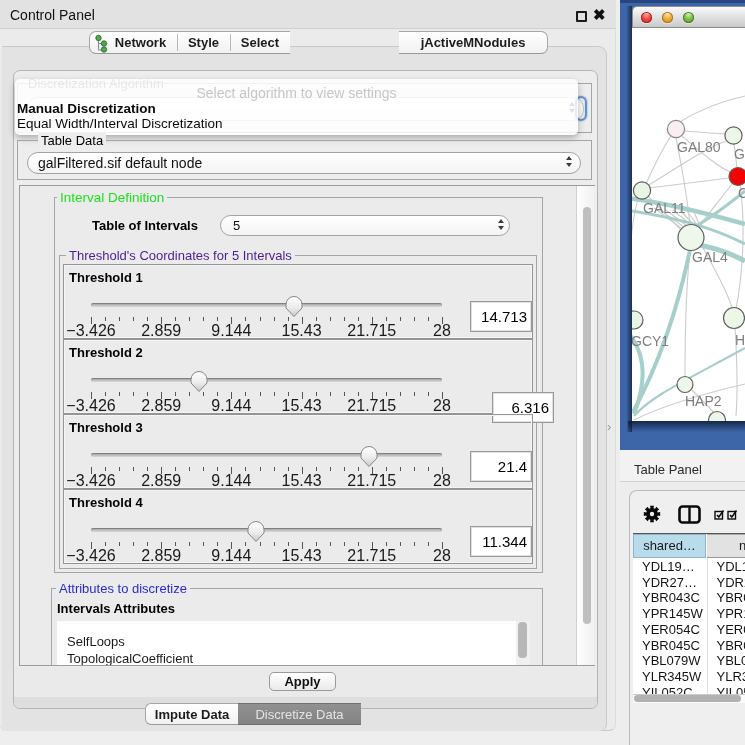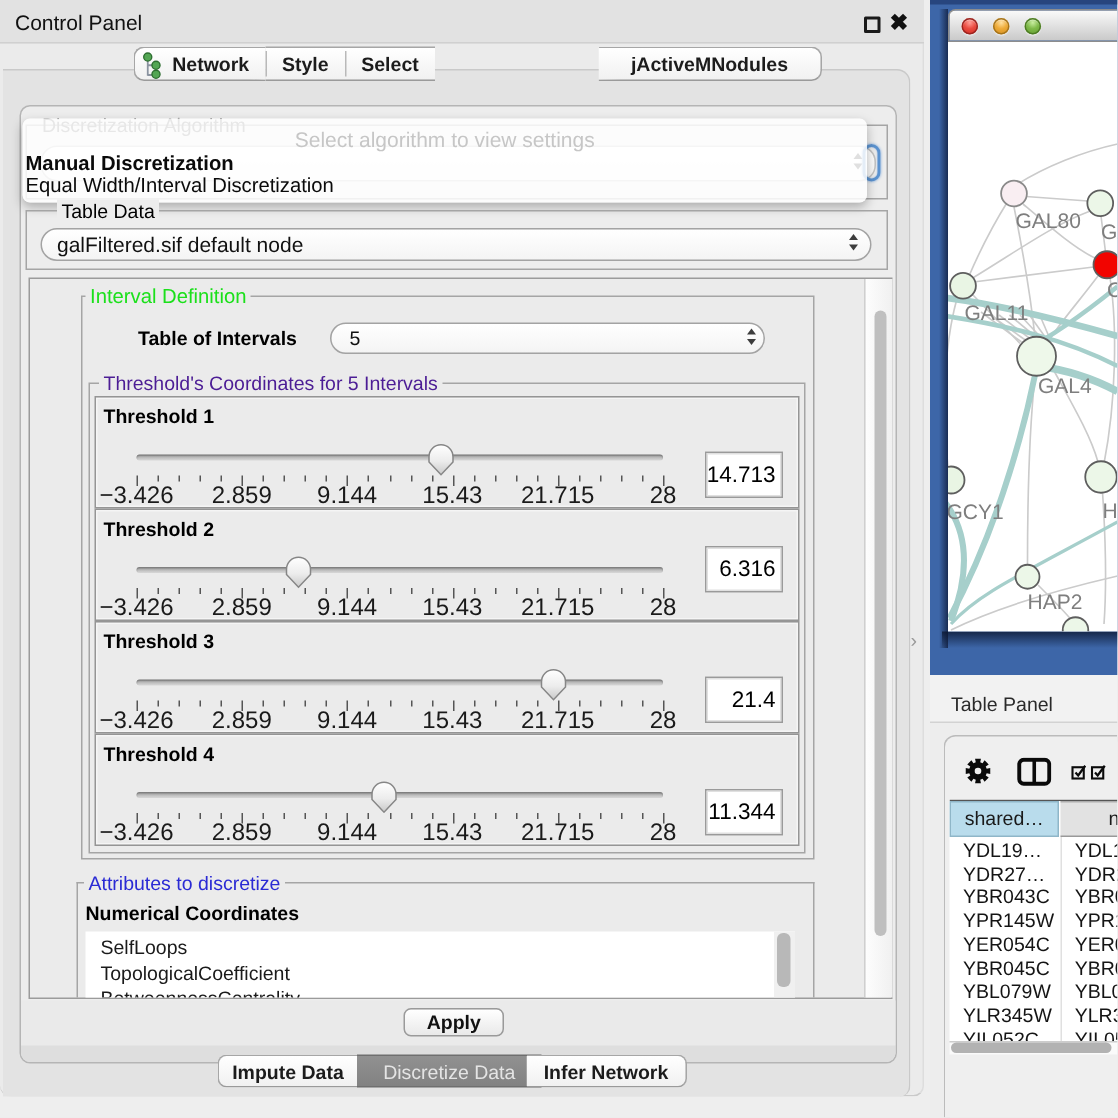--- a/index.html
+++ b/index.html
@@ -10,24 +10,24 @@
   .seg.dark { background:linear-gradient(#919191,#828282); color:#e4e4e4; border-color:#6f6f6f; }
   .combo { position:absolute; background:linear-gradient(#ffffff,#f4f4f4); border:1px solid #a3a3a3; border-radius:11px; font-size:13px; color:#111; }
   .arrows { position:absolute; width:8px; }
   .arrows .up { width:0;height:0;border-left:3.5px solid transparent;border-right:3.5px solid transparent;border-bottom:4.5px solid #3d3d3d; margin-bottom:2.5px;}
   .arrows .dn { width:0;height:0;border-left:3.5px solid transparent;border-right:3.5px solid transparent;border-top:4.5px solid #3d3d3d;}
   .gbox { position:absolute; border:1px solid #a5a5a5; }
   .glabel { position:absolute; font-size:13px; background:transparent; }
   .card { position:absolute; left:63px; width:470px; height:75px; border:1px solid #959595; box-shadow:inset 0 0 0 1px #f5f5f5; }
   .tlabel { position:absolute; font-size:13px; font-weight:bold; color:#000; }
   .track { position:absolute; left:91px; width:351px; height:4px; background:linear-gradient(#9f9f9f,#d9d9d9); border-radius:2px; box-shadow:inset 0 1px 1px rgba(0,0,0,.25); }
-  .vfield { position:absolute; left:470px; width:52px; height:31px; background:#fff; border:1px solid #9a9a9a; box-shadow:inset 0 0 0 1px #e0e0e0; font-size:15px; color:#000; text-align:right; padding-right:4px; line-height:29px; }
+  .vfield { position:absolute; left:470px; width:62px; height:31px; background:#fff; border:1px solid #9a9a9a; box-shadow:inset 0 0 0 1px #e0e0e0; font-size:15px; color:#000; text-align:right; padding-right:4px; line-height:29px; }
   .tick { position:absolute; width:1px; background:#555; }
   .slab { position:absolute; font-size:16px; color:#1a1a1a; width:50px; text-align:center; }
-  .item { position:absolute; font-size:13px; color:#1a1a1a; }
+  .item { position:absolute; font-size:13px; color:#1a1a1a;margin-top:10px; }
 </style>
 </head>
 <body>
 
 <div class="abs" style="left:0;top:0;width:616px;height:731px;background:#ebebeb;border-right:1px solid #dddddd;border-bottom:1px solid #c9c9c9;border-radius:0 0 7px 7px;"></div>
 <div class="abs" style="left:0;top:0;width:616px;height:29px;background:#e2e2e2;border-bottom:1px solid #d0d0d0;"></div>
 <div class="abs" style="left:10px;top:7px;font-size:14px;color:#111;">Control Panel</div>
 <div class="abs" style="left:576px;top:11px;width:11px;height:11px;border:2px solid #1a1a1a;border-radius:1px;"></div>
 <div class="abs" style="left:593px;top:5.5px;font-size:15px;font-weight:bold;color:#111;">✖</div>
 
@@ -117,21 +117,21 @@
 <div class="tick" style="left:91.0px;top:392px;height:7px;"></div><div class="tick" style="left:105.0px;top:392px;height:4px;"></div><div class="tick" style="left:119.1px;top:392px;height:4px;"></div><div class="tick" style="left:133.1px;top:392px;height:4px;"></div><div class="tick" style="left:147.2px;top:392px;height:4px;"></div><div class="tick" style="left:161.2px;top:392px;height:7px;"></div><div class="tick" style="left:175.2px;top:392px;height:4px;"></div><div class="tick" style="left:189.3px;top:392px;height:4px;"></div><div class="tick" style="left:203.3px;top:392px;height:4px;"></div><div class="tick" style="left:217.4px;top:392px;height:4px;"></div><div class="tick" style="left:231.4px;top:392px;height:7px;"></div><div class="tick" style="left:245.4px;top:392px;height:4px;"></div><div class="tick" style="left:259.5px;top:392px;height:4px;"></div><div class="tick" style="left:273.5px;top:392px;height:4px;"></div><div class="tick" style="left:287.6px;top:392px;height:4px;"></div><div class="tick" style="left:301.6px;top:392px;height:7px;"></div><div class="tick" style="left:315.6px;top:392px;height:4px;"></div><div class="tick" style="left:329.7px;top:392px;height:4px;"></div><div class="tick" style="left:343.7px;top:392px;height:4px;"></div><div class="tick" style="left:357.8px;top:392px;height:4px;"></div><div class="tick" style="left:371.8px;top:392px;height:7px;"></div><div class="tick" style="left:385.8px;top:392px;height:4px;"></div><div class="tick" style="left:399.9px;top:392px;height:4px;"></div><div class="tick" style="left:413.9px;top:392px;height:4px;"></div><div class="tick" style="left:428.0px;top:392px;height:4px;"></div><div class="tick" style="left:442.0px;top:392px;height:7px;"></div>
 <div class="slab" style="left:66.0px;top:397px;">−3.426</div>
 <div class="slab" style="left:136.2px;top:397px;">2.859</div>
 <div class="slab" style="left:206.4px;top:397px;">9.144</div>
 <div class="slab" style="left:276.6px;top:397px;">15.43</div>
 <div class="slab" style="left:346.8px;top:397px;">21.715</div>
 <div class="slab" style="left:417.0px;top:397px;">28</div>
 <svg class="abs" style="left:189px;top:370px;" width="20" height="23" viewBox="0 0 20 23">
     <path d="M2,9.5 A8,8 0 0 1 18,9.5 L18,13 L10,21.5 L2,13 Z" fill="url(#thg)" stroke="#868686" stroke-width="1"></path>
   </svg>
-<div class="vfield" style="top:364px;">6.316</div>
+<div class="vfield" style="top:392px;margin-left:22px;">6.316</div>
 <div class="card" style="top:414px;"></div>
 <div class="tlabel" style="left:69px;top:420px;">Threshold 3</div>
 <div class="track" style="top:453px;"></div>
 <div class="tick" style="left:91.0px;top:467px;height:7px;"></div><div class="tick" style="left:105.0px;top:467px;height:4px;"></div><div class="tick" style="left:119.1px;top:467px;height:4px;"></div><div class="tick" style="left:133.1px;top:467px;height:4px;"></div><div class="tick" style="left:147.2px;top:467px;height:4px;"></div><div class="tick" style="left:161.2px;top:467px;height:7px;"></div><div class="tick" style="left:175.2px;top:467px;height:4px;"></div><div class="tick" style="left:189.3px;top:467px;height:4px;"></div><div class="tick" style="left:203.3px;top:467px;height:4px;"></div><div class="tick" style="left:217.4px;top:467px;height:4px;"></div><div class="tick" style="left:231.4px;top:467px;height:7px;"></div><div class="tick" style="left:245.4px;top:467px;height:4px;"></div><div class="tick" style="left:259.5px;top:467px;height:4px;"></div><div class="tick" style="left:273.5px;top:467px;height:4px;"></div><div class="tick" style="left:287.6px;top:467px;height:4px;"></div><div class="tick" style="left:301.6px;top:467px;height:7px;"></div><div class="tick" style="left:315.6px;top:467px;height:4px;"></div><div class="tick" style="left:329.7px;top:467px;height:4px;"></div><div class="tick" style="left:343.7px;top:467px;height:4px;"></div><div class="tick" style="left:357.8px;top:467px;height:4px;"></div><div class="tick" style="left:371.8px;top:467px;height:7px;"></div><div class="tick" style="left:385.8px;top:467px;height:4px;"></div><div class="tick" style="left:399.9px;top:467px;height:4px;"></div><div class="tick" style="left:413.9px;top:467px;height:4px;"></div><div class="tick" style="left:428.0px;top:467px;height:4px;"></div><div class="tick" style="left:442.0px;top:467px;height:7px;"></div>
 <div class="slab" style="left:66.0px;top:472px;">−3.426</div>
 <div class="slab" style="left:136.2px;top:472px;">2.859</div>
 <div class="slab" style="left:206.4px;top:472px;">9.144</div>
 <div class="slab" style="left:276.6px;top:472px;">15.43</div>
 <div class="slab" style="left:346.8px;top:472px;">21.715</div>
 <div class="slab" style="left:417.0px;top:472px;">28</div>
@@ -149,37 +149,36 @@
 <div class="slab" style="left:276.6px;top:547px;">15.43</div>
 <div class="slab" style="left:346.8px;top:547px;">21.715</div>
 <div class="slab" style="left:417.0px;top:547px;">28</div>
 <svg class="abs" style="left:246px;top:520px;" width="20" height="23" viewBox="0 0 20 23">
     <path d="M2,9.5 A8,8 0 0 1 18,9.5 L18,13 L10,21.5 L2,13 Z" fill="url(#thg)" stroke="#868686" stroke-width="1"></path>
   </svg>
 <div class="vfield" style="top:526px;">11.344</div>
 
 <div class="gbox" style="left:51px;top:588px;width:492px;height:77px;border-bottom:none;"></div>
 <div class="glabel" style="left:56px;top:581px;background:#ebebeb;padding:0 3px;color:#2a2ad4;">Attributes to discretize</div>
-<div class="abs" style="left:57px;top:601px;font-size:13px;font-weight:bold;color:#000;">Numerical Coordinates</div>
+<div class="abs" style="left:57px;top:601px;font-size:13px;font-weight:bold;color:#000;">Intervals Attributes</div>
 <div class="abs" style="left:57px;top:621px;width:473px;height:44px;background:#fff;overflow:hidden;">
   <div class="item" style="left:10px;top:3px;">SelfLoops</div>
   <div class="item" style="left:10px;top:20px;">TopologicalCoefficient</div>
   <div class="item" style="left:10px;top:37px;">BetweennessCentrality</div>
   <div class="abs" style="left:459px;top:0;width:14px;height:44px;background:#f0f0f0;"></div>
   <div class="abs" style="left:461px;top:1px;width:9px;height:36px;background:#b8b8b8;border-radius:4px;"></div>
 </div>
 
 <div class="abs" style="left:14px;top:667px;width:583px;height:30px;background:#eaeaea;"></div>
 <div class="abs" style="left:14px;top:697px;width:583px;height:11px;background:#dedede;border-radius:0 0 6px 6px;"></div>
 <div class="abs" style="left:269px;top:672px;width:67px;height:19px;background:linear-gradient(#ffffff,#e9e9e9);border:1px solid #9a9a9a;border-radius:5px;font-size:13px;font-weight:bold;color:#111;text-align:center;line-height:17px;">Apply</div>
 
 <div class="abs" style="left:145px;top:703px;width:313px;height:22px;">
   <div class="seg" style="left:0;width:93px;border-left:1px solid #a6a6a6;border-radius:6px 0 0 6px;line-height:21px;">Impute Data</div>
   <div class="seg dark" style="left:93px;width:123px;line-height:21px;font-weight:normal;">Discretize Data</div>
-  <div class="seg" style="left:206px;width:107px;border-right:1px solid #a6a6a6;border-radius:0 6px 6px 0;line-height:21px;">Infer Network</div>
 </div>
 
 <div class="abs" style="left:607px;top:419px;font-size:13px;color:#9a9a9a;">›</div>
 
 
 <div class="abs" style="left:620px;top:0;width:125px;height:450px;background:#3d66a8;"></div>
 <div class="abs" style="left:620px;top:0;width:125px;height:3px;background:#27457e;"></div>
 
 <div class="abs" style="left:626px;top:6px;width:6px;height:426px;background:linear-gradient(to right,rgba(61,102,168,0),rgba(12,22,50,0.72));"></div>
 <div class="abs" style="left:628px;top:421px;width:117px;height:11px;background:linear-gradient(rgba(8,18,42,0.75),rgba(61,102,168,0));"></div>

